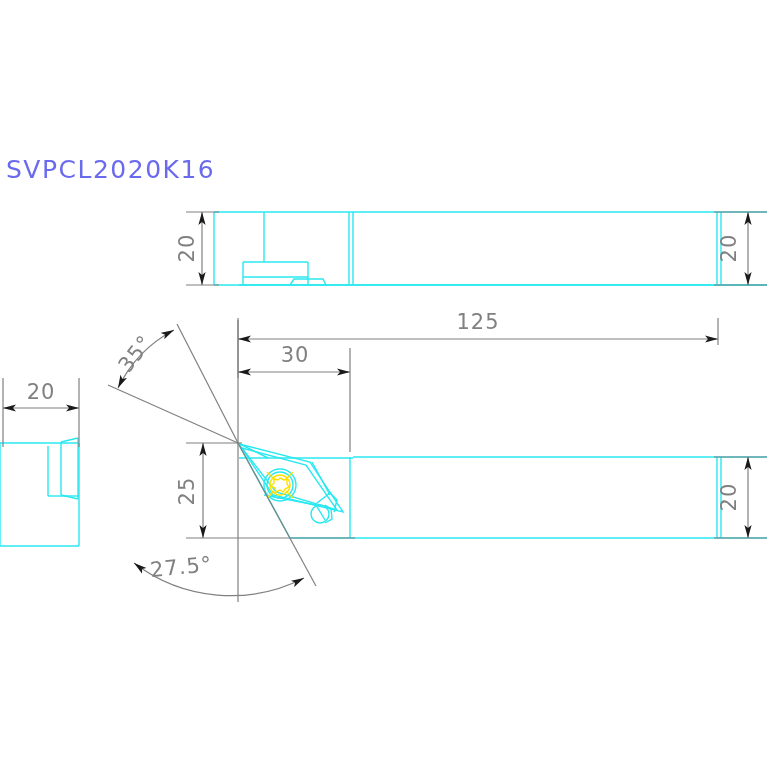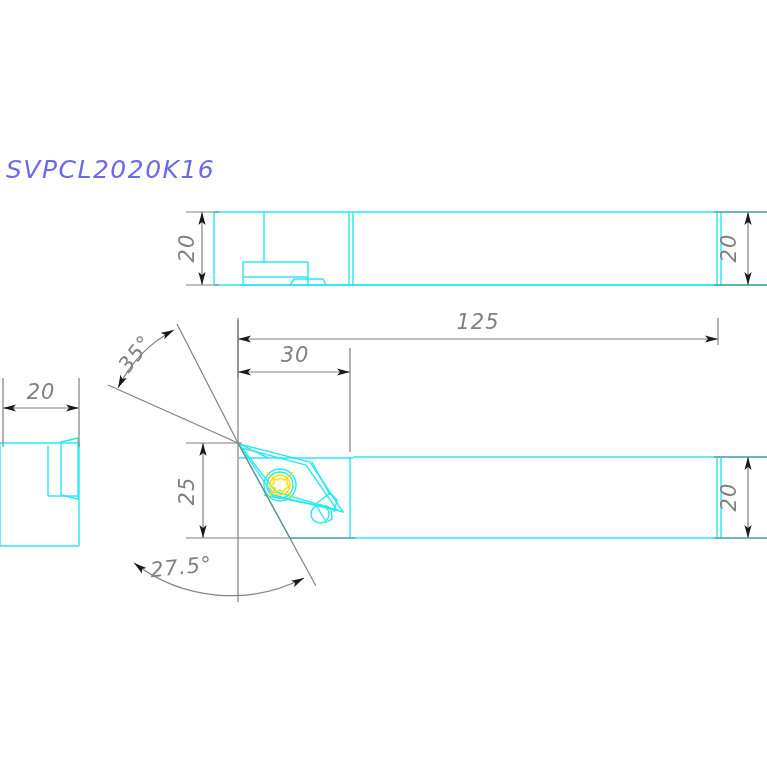--- a/index.html
+++ b/index.html
@@ -7,21 +7,20 @@
     padding: 0;
     background: #ffffff;
   }
   #canvas-wrap {
     position: relative;
     width: 767px;
     height: 740px;
     background: #ffffff;
     font-family: "DejaVu Sans", sans-serif;
     overflow: hidden;
-    font-style: italic;
   }
   svg.drawing {
     position: absolute;
     left: 0;
     top: 0;
     width: 767px;
     height: 767px;
   }
   .dimtext {
     font-family: "DejaVu Sans", sans-serif;

